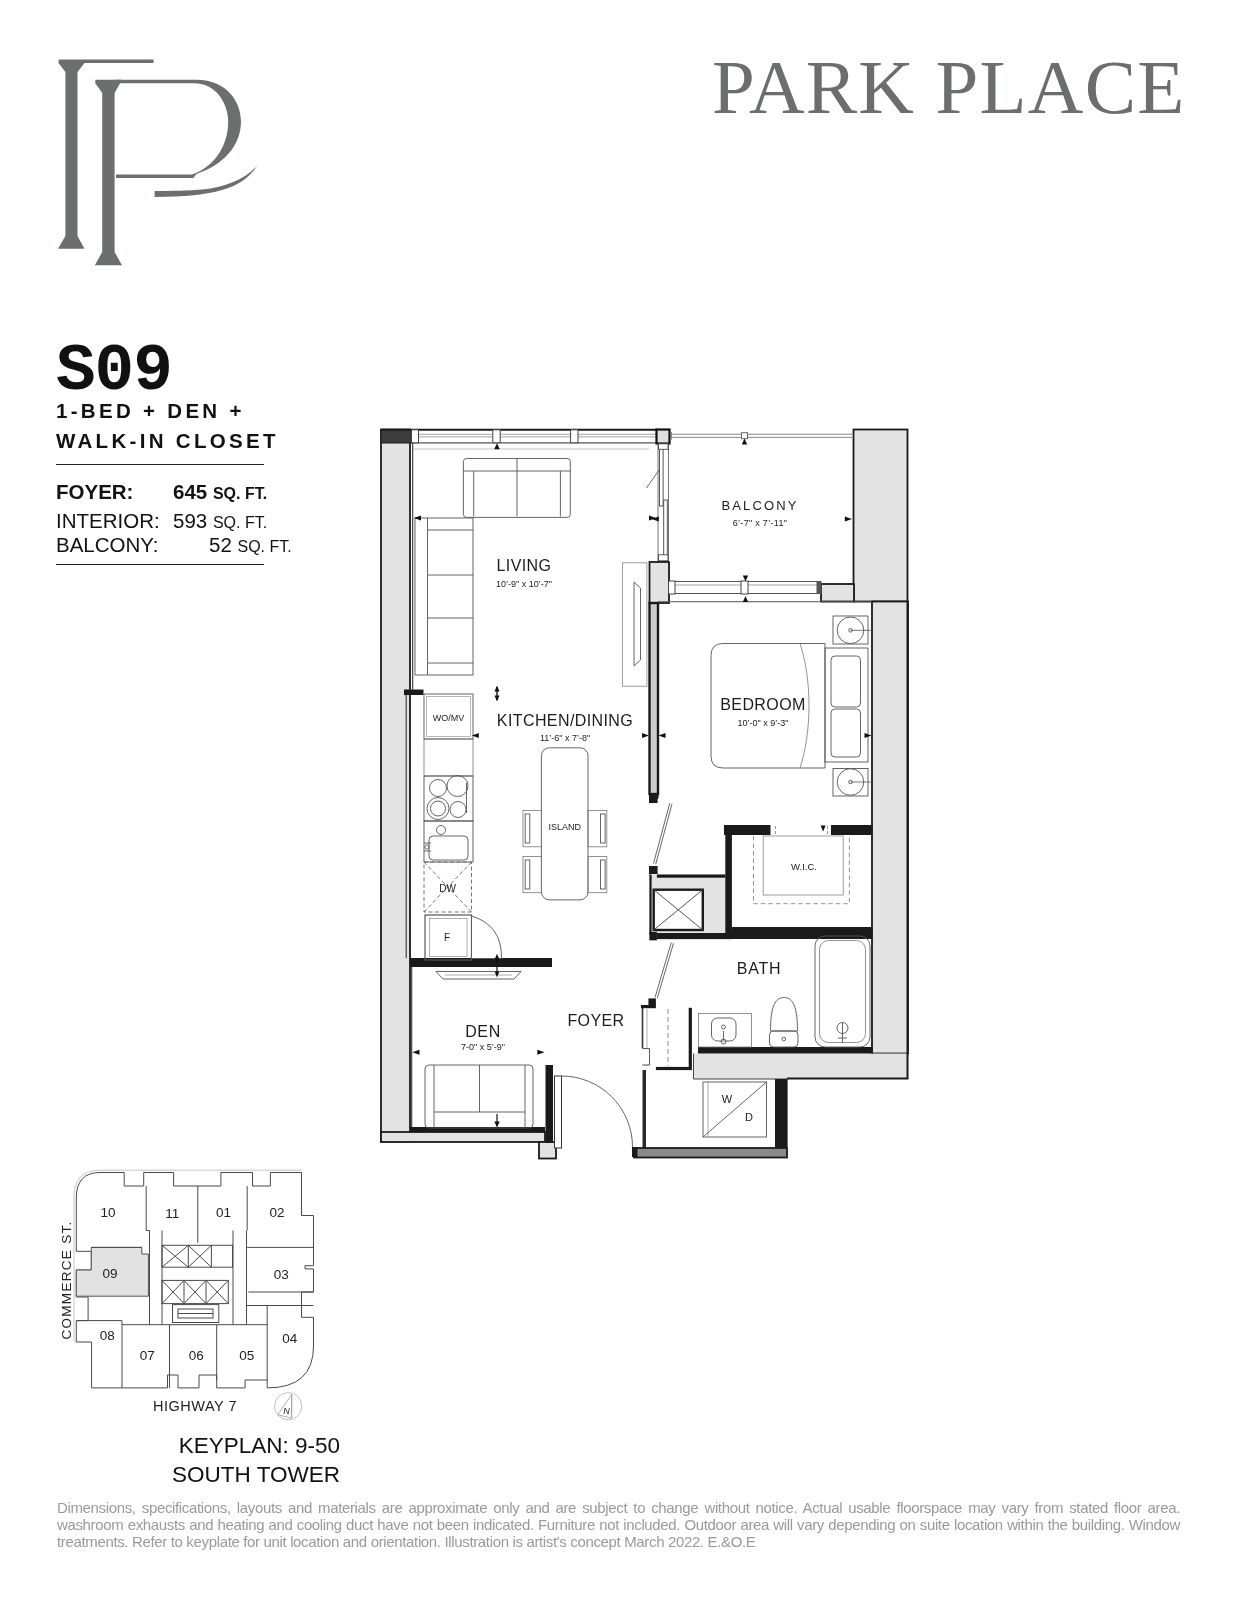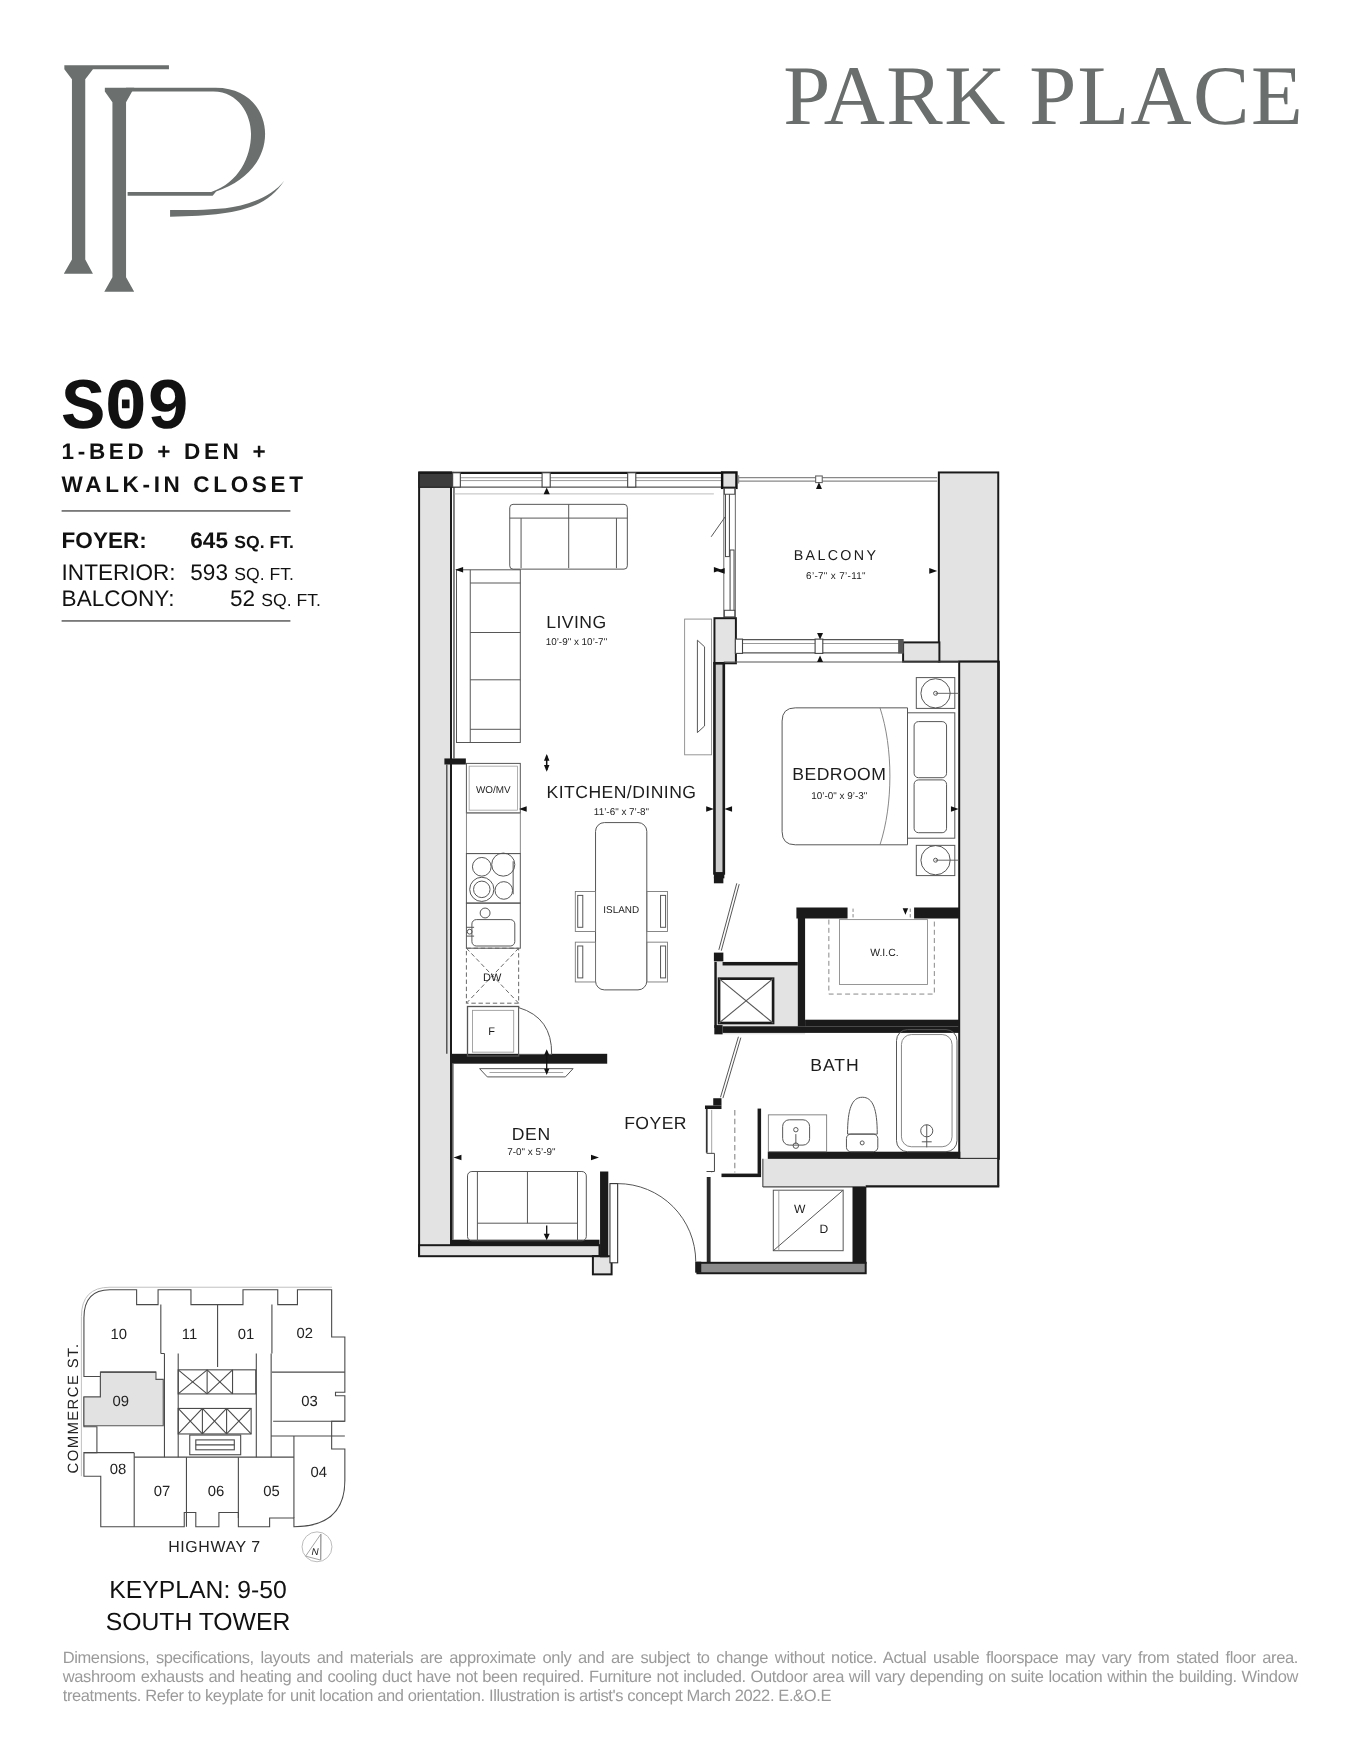--- a/index.html
+++ b/index.html
@@ -464,19 +464,19 @@
 <text x="195" y="1411" text-anchor="middle" font-size="14.5" letter-spacing="0.5" fill="#222">HIGHWAY 7</text>
 
 <g>
 <circle cx="288.2" cy="1406.2" r="13.6" fill="none" stroke="#bbb" stroke-width="0.9"></circle>
 <path d="M291.7 1394.6 L277.8 1414.7 L291.4 1418.2 Z" fill="#fff" stroke="#999" stroke-width="0.8"></path>
 <line x1="291.7" y1="1394.6" x2="291.7" y2="1418" stroke="#999" stroke-width="0.8"></line>
 <text x="286.5" y="1413.5" font-size="9" font-style="italic" fill="#222" text-anchor="middle">N</text>
 </g>
 </svg>
 
-<div class="abs" style="left:20px;top:1431px;width:320px;text-align:center;font-size:22.5px;color:#111;line-height:29px;">KEYPLAN: 9-50<br>SOUTH TOWER</div>
+<div class="abs" style="left:20px;top:1431px;width:320px;text-align:right;font-size:22.5px;color:#111;line-height:29px;">KEYPLAN: 9-50<br>SOUTH TOWER</div>
 
 <div class="abs" style="left:57px;top:1499px;width:1123px;font-size:15px;line-height:17px;color:#9a9a9a;letter-spacing:-0.35px;">
 <div style="text-align:justify;text-align-last:justify;">Dimensions, specifications, layouts and materials are approximate only and are subject to change without notice. Actual usable floorspace may vary from stated floor area.</div>
-<div style="text-align:justify;text-align-last:justify;">washroom exhausts and heating and cooling duct have not been required. Furniture not included. Outdoor area will vary depending on suite location within the building. Window</div>
+<div style="text-align:justify;text-align-last:justify;">washroom exhausts and heating and cooling duct have not been indicated. Furniture not included. Outdoor area will vary depending on suite location within the building. Window</div>
 <div>treatments. Refer to keyplate for unit location and orientation. Illustration is artist's concept March 2022. E.&amp;O.E</div>
 </div>
 
 </body></html>

